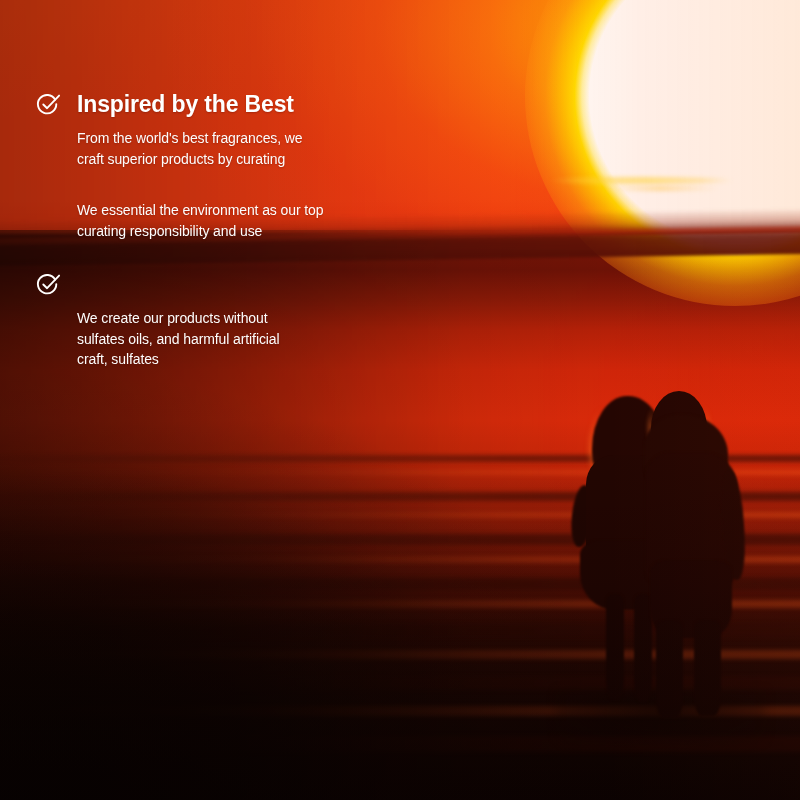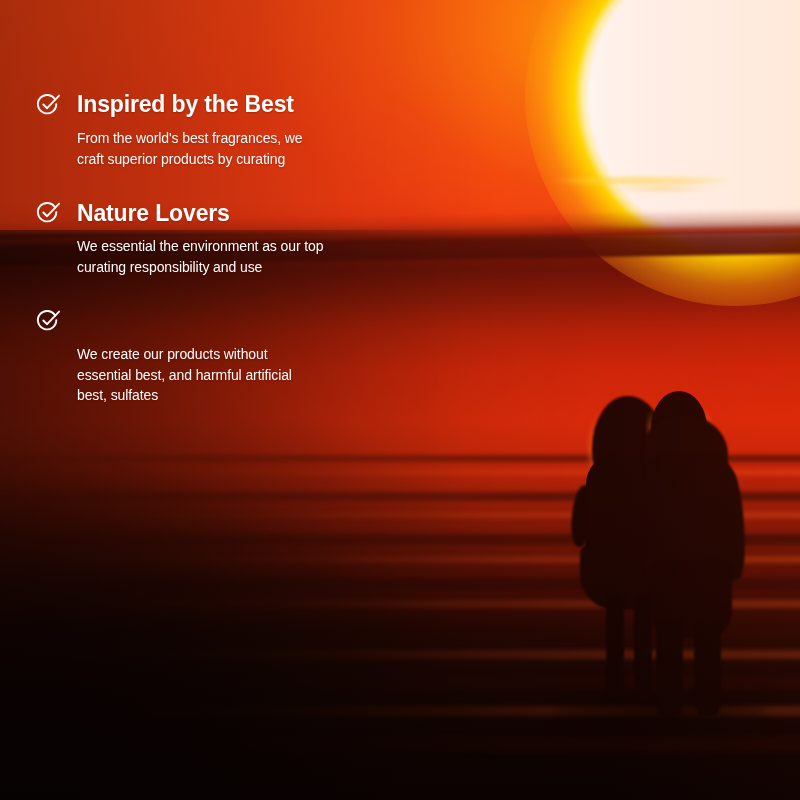--- a/index.html
+++ b/index.html
@@ -490,40 +490,33 @@
             <path d="M8.3 12.5 L12.1 16.2 L24.1 3.6" stroke="#ffffff" stroke-width="1.9" stroke-linecap="round" stroke-linejoin="round" fill="none"></path>
           </svg>
           <div class="feature-title">Inspired by the Best</div>
         </div>
         <p class="feature-desc">
           <span class="ln">From the world's best fragrances, we</span>
           <span class="ln">craft superior products by curating</span>
         </p>
       </div>
       <div class="feature">
-        <div class="feature-head">
-          <svg class="check-icon" viewBox="0 0 26 26" fill="none">
-            <path d="M20.1 7.6 A9.2 9.2 0 1 0 21.3 12.1" stroke="#ffffff" stroke-width="1.9" stroke-linecap="round" fill="none"></path>
-            <path d="M8.3 12.5 L12.1 16.2 L24.1 3.6" stroke="#ffffff" stroke-width="1.9" stroke-linecap="round" stroke-linejoin="round" fill="none"></path>
-          </svg>
-          <div class="feature-title">Nature Lovers</div>
-        </div>
         <p class="feature-desc">
           <span class="ln">We essential the environment as our top</span>
           <span class="ln">curating responsibility and use</span>
         </p>
       </div>
       <div class="feature">
         <div class="feature-head">
           <svg class="check-icon" viewBox="0 0 26 26" fill="none">
             <path d="M20.1 7.6 A9.2 9.2 0 1 0 21.3 12.1" stroke="#ffffff" stroke-width="1.9" stroke-linecap="round" fill="none"></path>
             <path d="M8.3 12.5 L12.1 16.2 L24.1 3.6" stroke="#ffffff" stroke-width="1.9" stroke-linecap="round" stroke-linejoin="round" fill="none"></path>
           </svg>
         </div>
         <p class="feature-desc">
           <span class="ln">We create our products without</span>
-          <span class="ln">essential best, and harmful artificial</span>
-          <span class="ln">best, sulfates</span>
+          <span class="ln">sulfates oils, and harmful artificial</span>
+          <span class="ln">craft, sulfates</span>
         </p>
       </div>
     </div>
 
 </div>
 
 </body></html>

